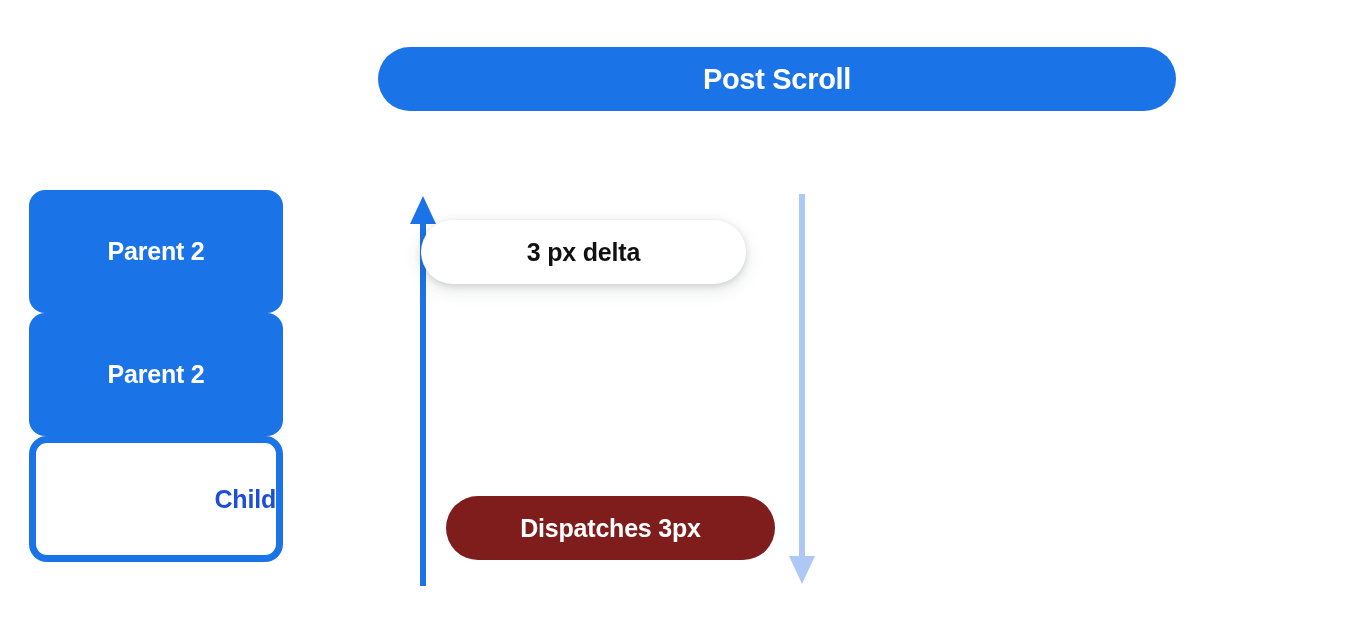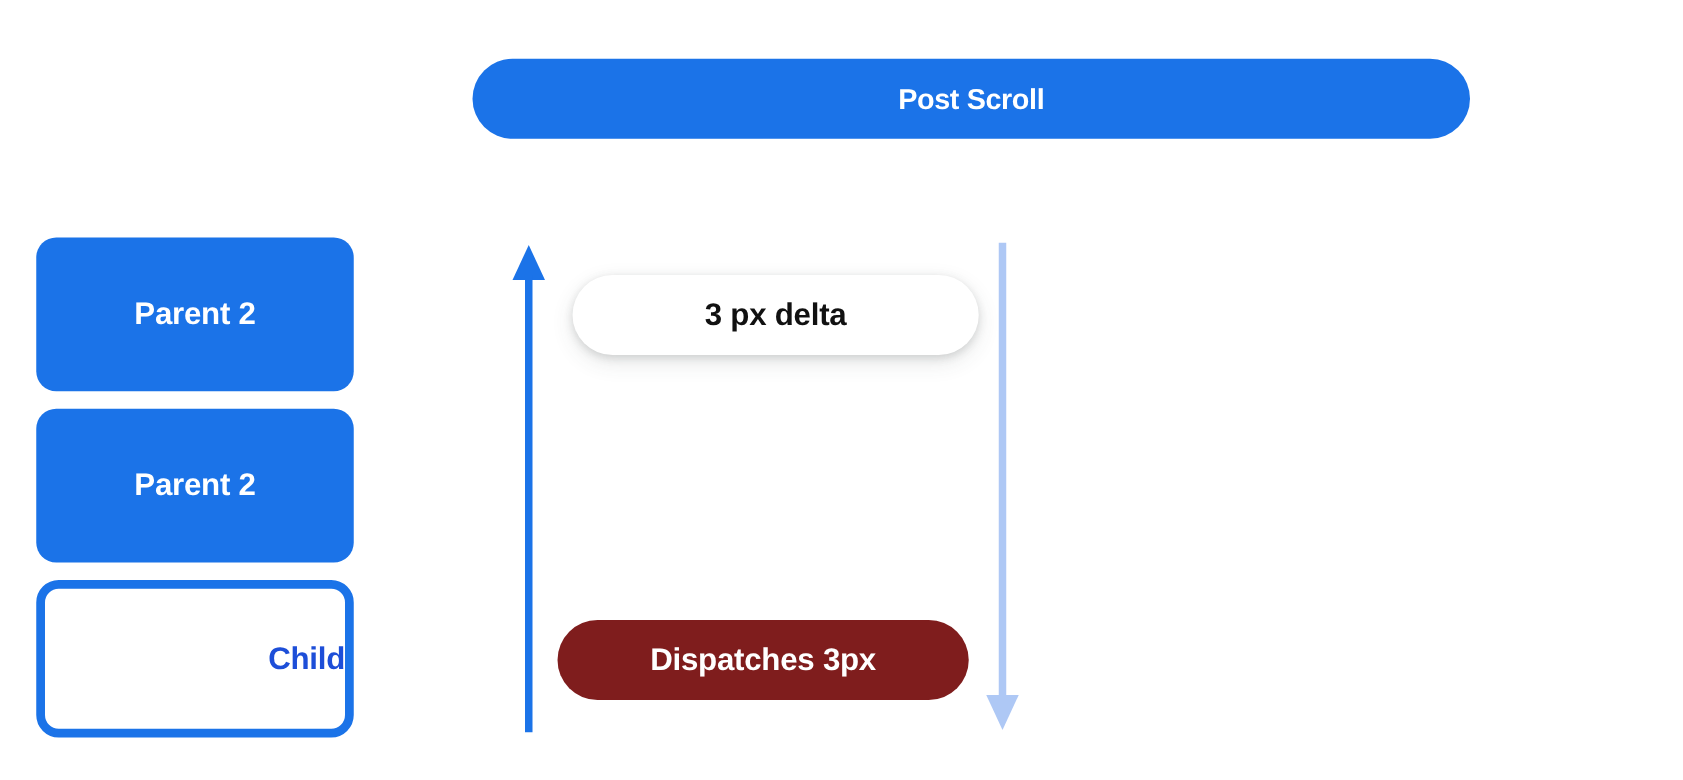--- a/index.html
+++ b/index.html
@@ -29,35 +29,35 @@
     width: 798px;
     height: 64px;
     background: #1b73e8;
     border-radius: 32px;
     display: flex;
     align-items: center;
     justify-content: center;
   }
   .header-bar .label {
     color: #ffffff;
-    font-size: 23px;
+    font-size: 29px;
     font-weight: 700;
     letter-spacing: -0.3px;
     line-height: 1;
   }
 
   
   .box-stack {
     position: absolute;
     left: 29px;
     top: 190px;
     width: 254px;
     display: flex;
     flex-direction: column;
-    gap: 14px;
+    gap: 0;
   }
   .node-box {
     box-sizing: border-box;
     width: 254px;
     height: 123px;
     border-radius: 16px;
     display: flex;
     align-items: center;
     justify-content: center;
     font-size: 25px;
@@ -98,21 +98,21 @@
   
   .pill {
     position: absolute;
     box-sizing: border-box;
     display: flex;
     align-items: center;
     justify-content: center;
     border-radius: 999px;
   }
   .pill-delta {
-    left: 458px;
+    left: 421px;
     top: 220px;
     width: 325px;
     height: 64px;
     background: #ffffff;
     color: #111111;
     font-size: 25px;
     font-weight: 700;
     letter-spacing: -0.2px;
     box-shadow: 0 2px 7px rgba(60, 64, 67, 0.18),
                 0 6px 18px rgba(60, 64, 67, 0.12);

